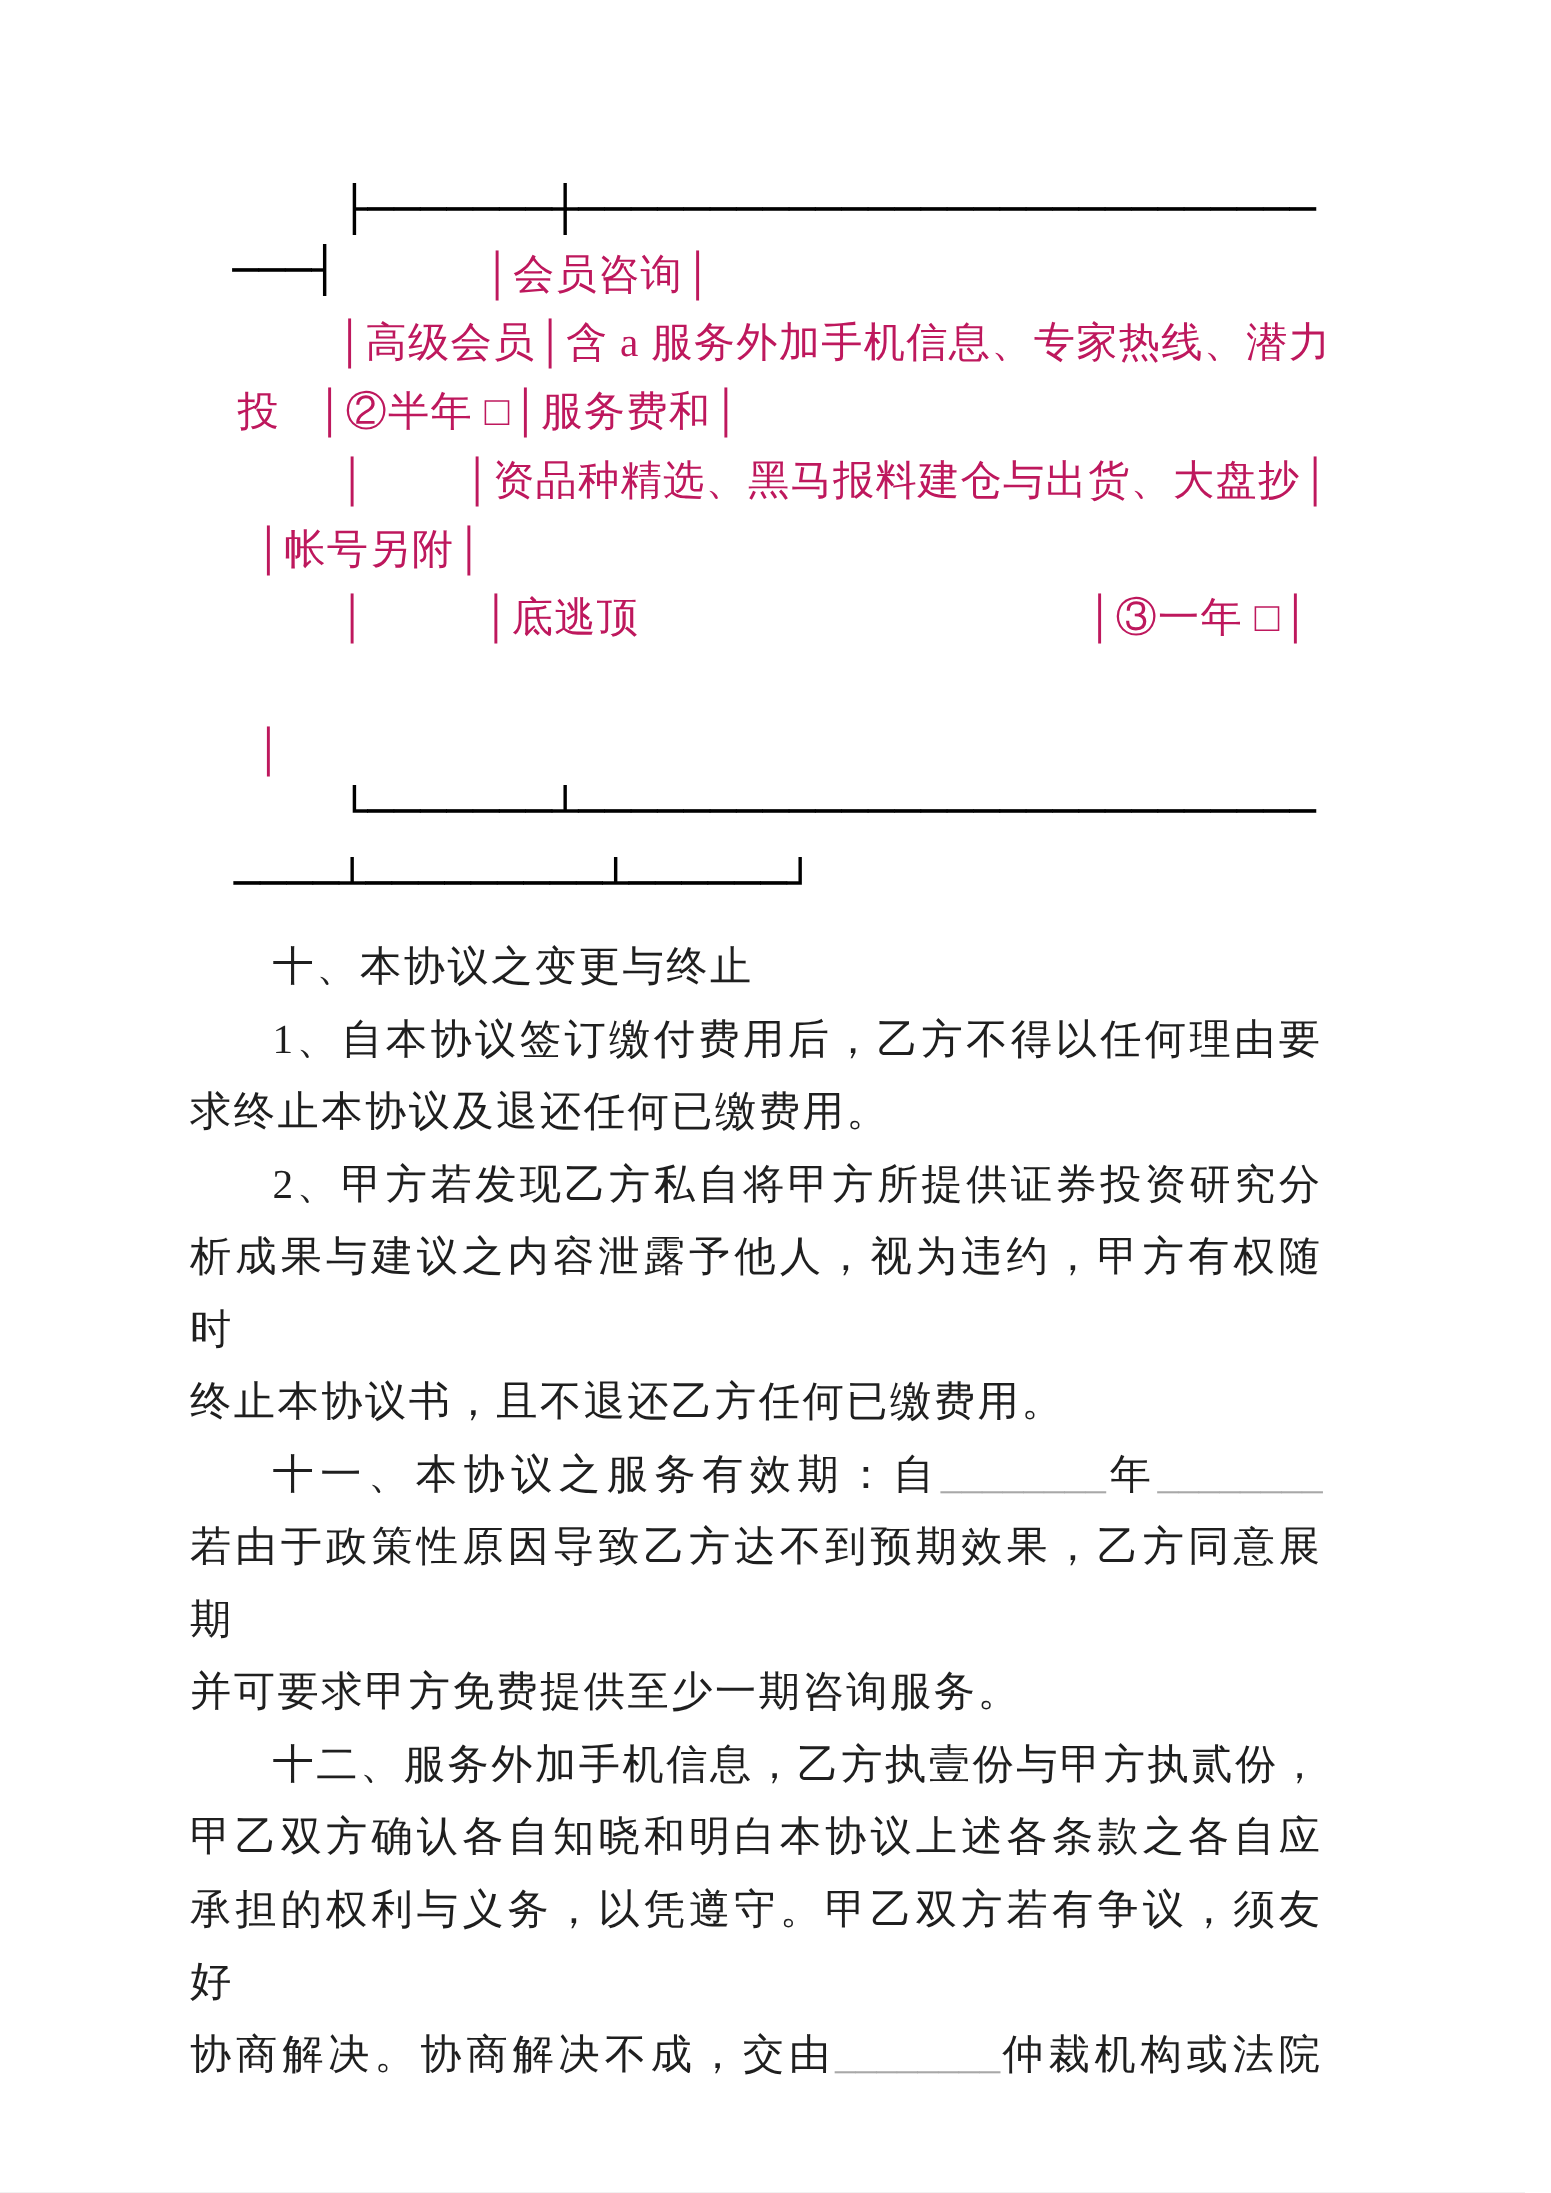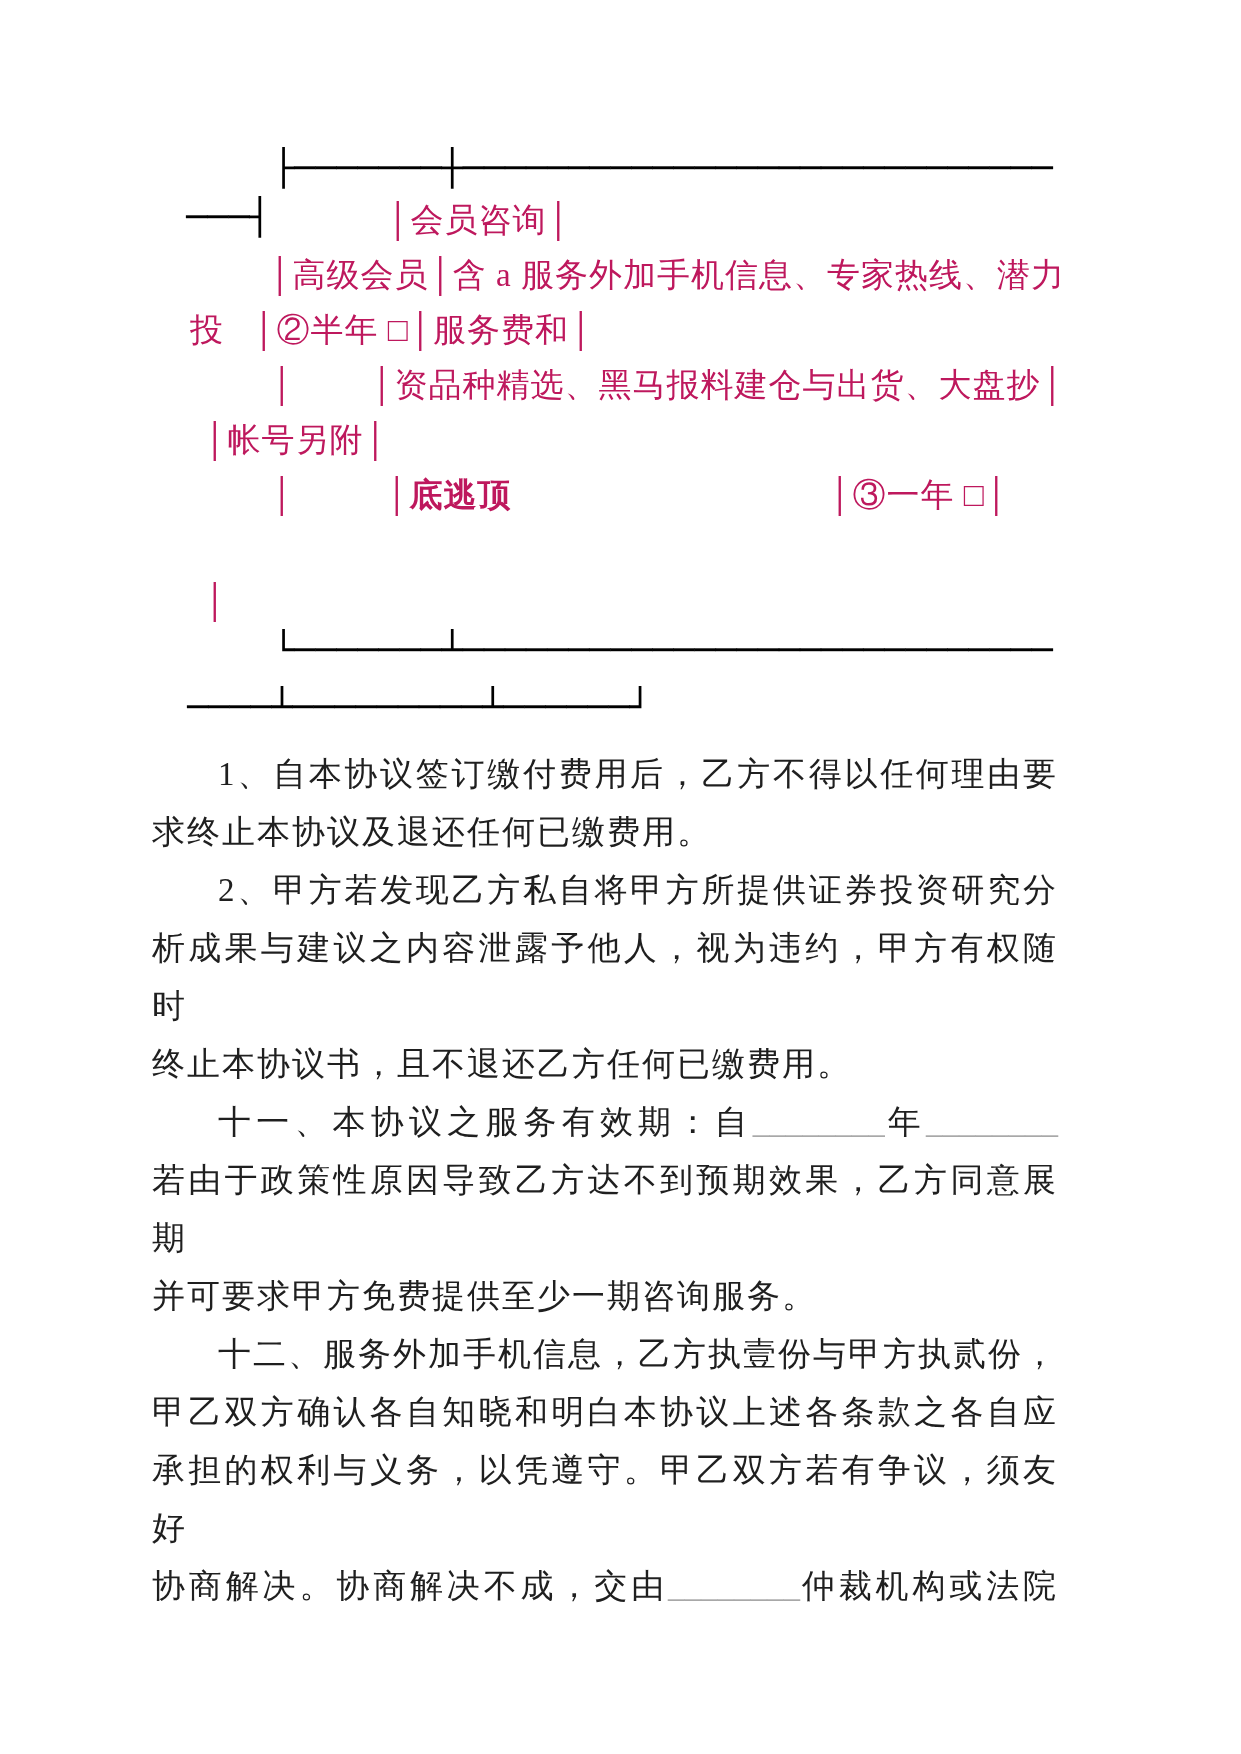--- a/index.html
+++ b/index.html
@@ -50,27 +50,28 @@
       <div class="seg rule" style="left: 273px; top: 148px;">├───────┼────────────────────────────</div>
       <div class="seg rule" style="left: 186px; top: 197px;">───┤</div>
       <div class="seg cjk" style="left: 386px; top: 197px;">│会员咨询│</div>
       <div class="seg cjk" style="left: 268px; top: 252px;">│高级会员│含 a 服务外加手机信息、专家热线、潜力</div>
       <div class="seg cjk" style="left: 190px; top: 307px;">投</div>
       <div class="seg cjk" style="left: 252px; top: 307px;">│②半年 □│服务费和│</div>
       <div class="seg cjk" style="left: 270px; top: 362px;">│</div>
       <div class="seg cjk" style="left: 370px; top: 362px;">│资品种精选、黑马报料建仓与出货、大盘抄│</div>
       <div class="seg cjk" style="left: 203px; top: 417px;">│帐号另附│</div>
       <div class="seg cjk" style="left: 270px; top: 472px;">│</div>
-      <div class="seg cjk" style="left: 385px; top: 472px; font-weight: bold;">│底逃顶</div>
-      <div class="seg cjk" style="left: 828px; top: 472px; text-align: center;">│③一年 □│</div>
+      <div class="seg cjk" style="left: 385px; top: 472px;">│底逃顶</div>
+      <div class="seg cjk" style="left: 868px; top: 472px; text-align: center;">│③一年 □│</div>
       <div class="seg cjk" style="left: 203px; top: 578px;">│</div>
       <div class="seg rule" style="left: 273px; top: 630px;">└───────┴────────────────────────────</div>
       <div class="seg rule" style="left: 187px; top: 687px;">────┴─────────┴──────┘</div>
     </div>
   <div class="clauses">
+      <div class="tline indent"><span class="txt">十、本协议之变更与终止</span></div>
       <div class="tline indent just"><span class="txt">1、自本协议签订缴付费用后，乙方不得以任何理由要</span></div>
       <div class="tline"><span class="txt">求终止本协议及退还任何已缴费用。</span></div>
       <div class="tline indent just"><span class="txt">2、甲方若发现乙方私自将甲方所提供证券投资研究分</span></div>
       <div class="tline just"><span class="txt">析成果与建议之内容泄露予他人，视为违约，甲方有权随时</span></div>
       <div class="tline"><span class="txt">终止本协议书，且不退还乙方任何已缴费用。</span></div>
       <div class="tline indent just"><span class="txt">十一、本协议之服务有效期：自</span><span class="blank">________</span><span class="txt">年</span><span class="blank">________</span></div>
       <div class="tline just"><span class="txt">若由于政策性原因导致乙方达不到预期效果，乙方同意展期</span></div>
       <div class="tline"><span class="txt">并可要求甲方免费提供至少一期咨询服务。</span></div>
       <div class="tline indent just"><span class="txt">十二、服务外加手机信息，乙方执壹份与甲方执贰份，</span></div>
       <div class="tline just"><span class="txt">甲乙双方确认各自知晓和明白本协议上述各条款之各自应</span></div>

